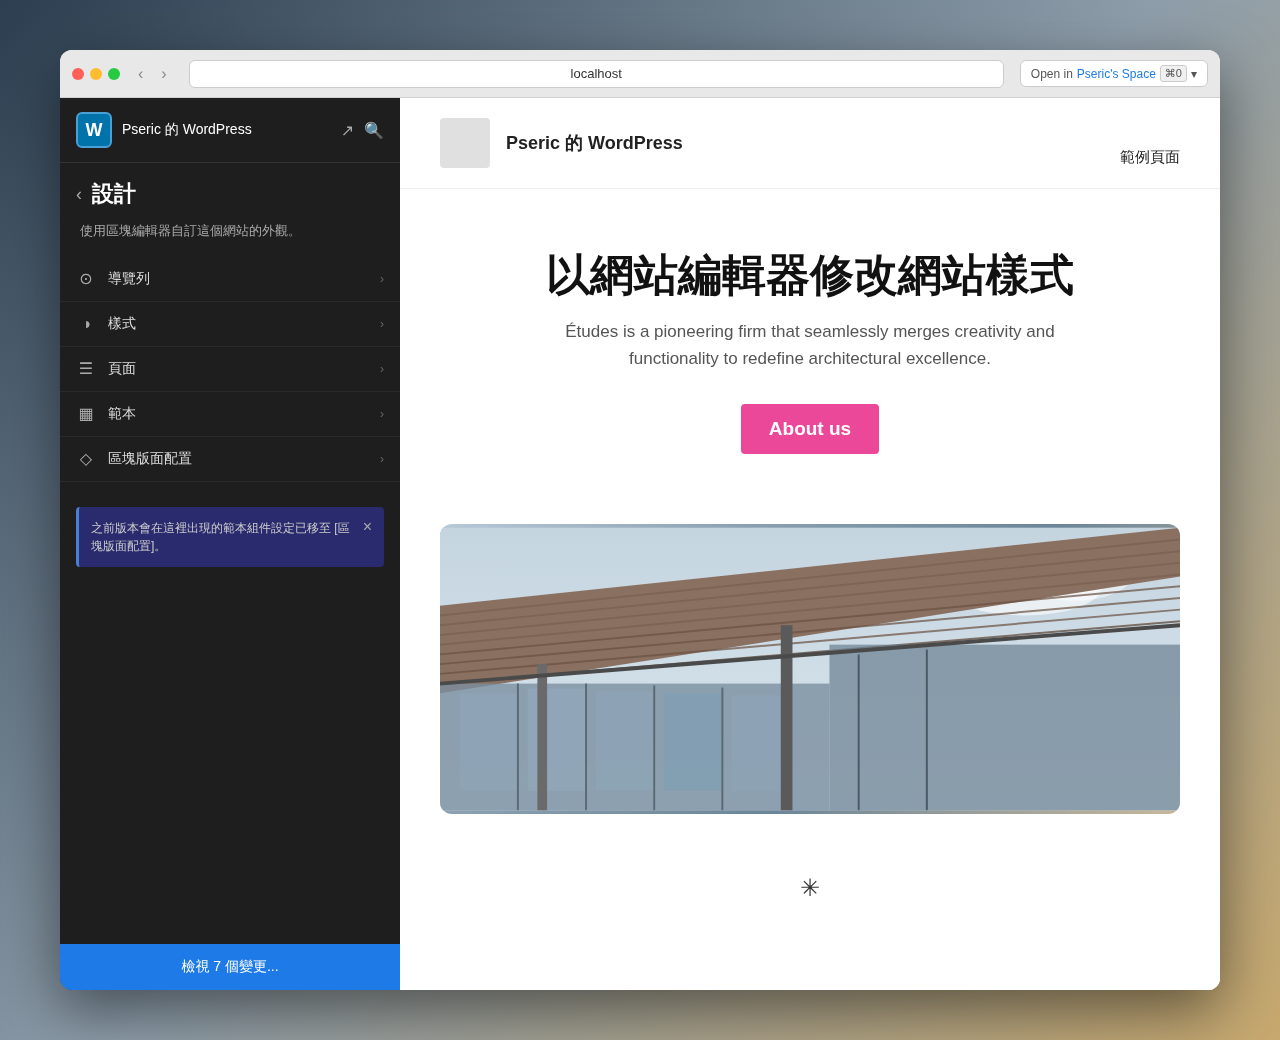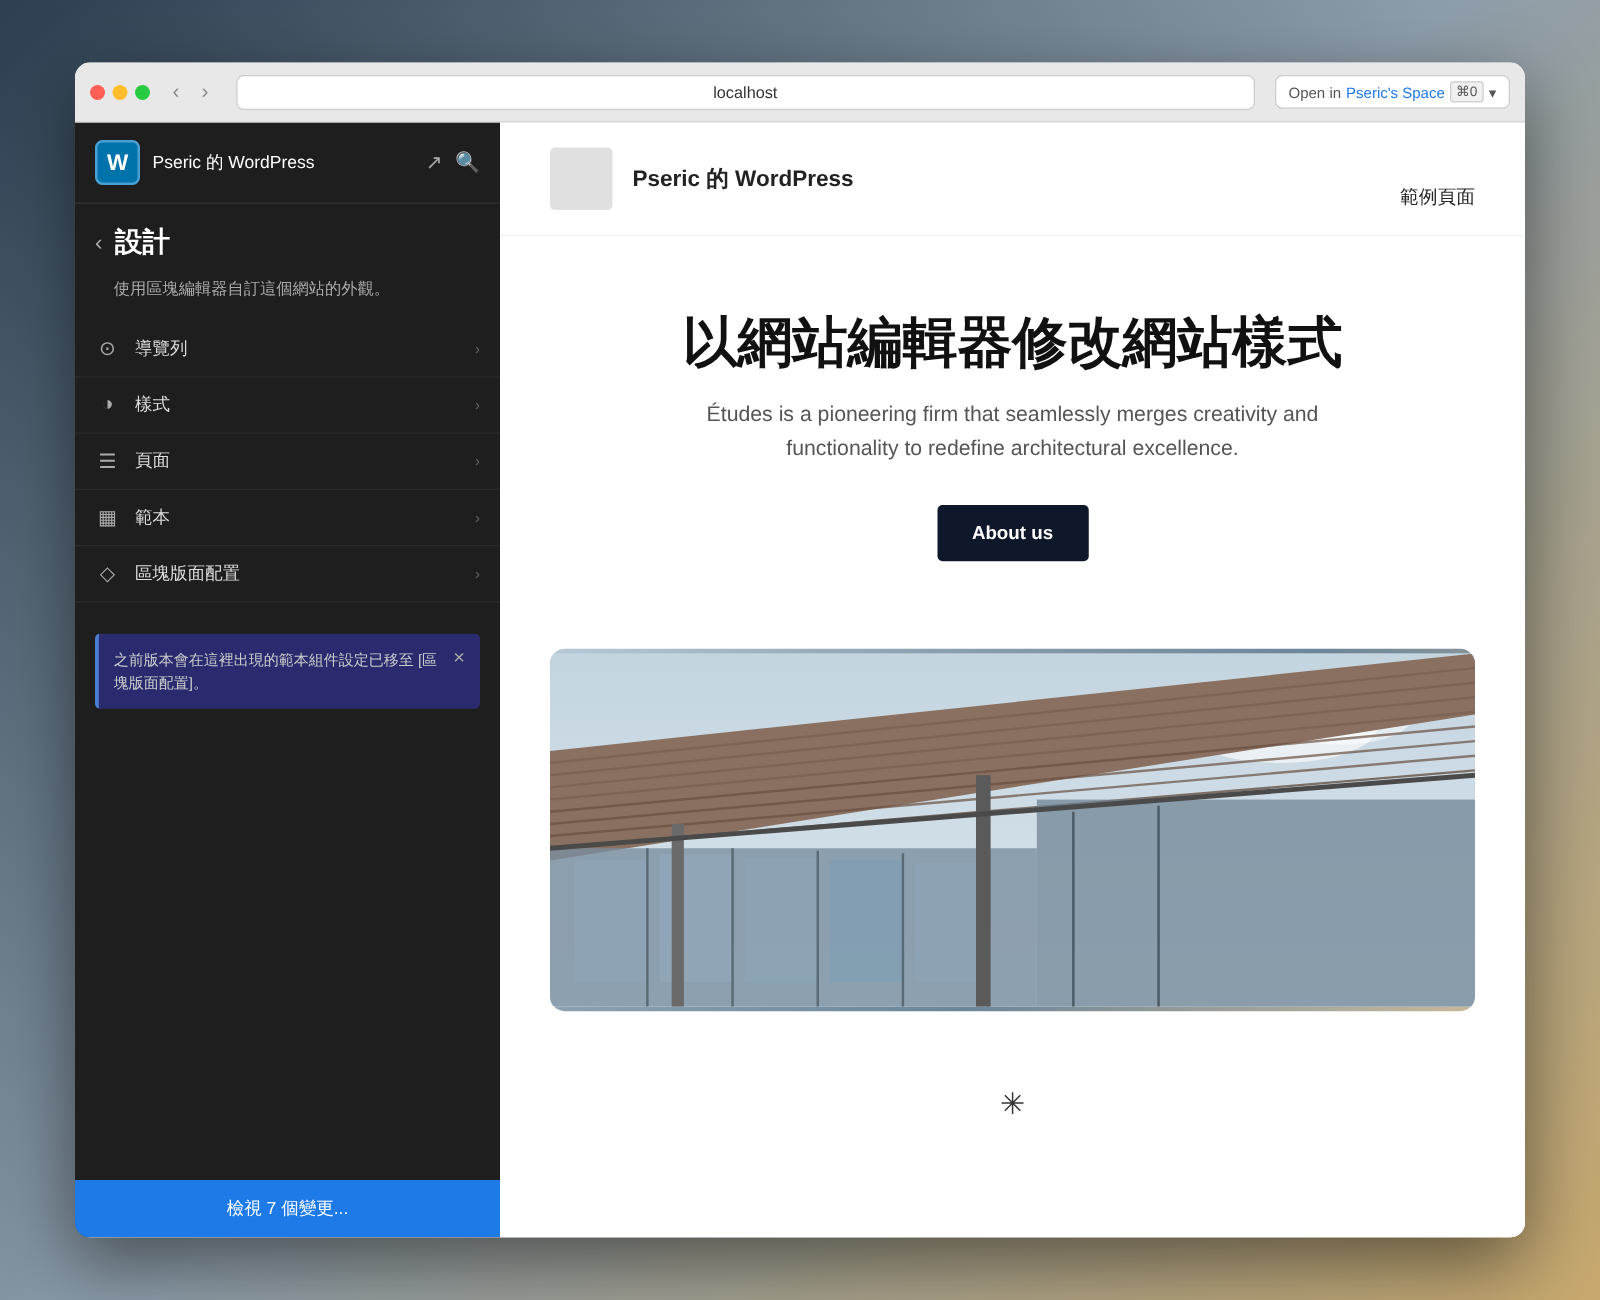--- a/index.html
+++ b/index.html
@@ -165,21 +165,21 @@
       line-height: 1;
     }
     .section-heading {
       color: #fff;
       font-size: 22px;
       font-weight: 600;
     }
     .sidebar-description {
       color: #aaa;
       font-size: 13px;
-      padding: 4px 31px 16px;
+      padding: 4px 20px 16px;
       line-height: 1.5;
     }
     .sidebar-nav {
       flex: 1;
       overflow-y: auto;
       padding: 0 0 8px;
     }
     .nav-item {
       display: flex;
       align-items: center;
@@ -301,25 +301,25 @@
       line-height: 1.2;
     }
     .hero-subtitle {
       font-size: 17px;
       color: #555;
       max-width: 520px;
       margin: 0 auto 32px;
       line-height: 1.6;
     }
     .about-us-btn {
-      background: #0f172a;
+      background: #ec4899;
       color: #fff;
       border: none;
       padding: 14px 28px;
-      font-size: 15px;
+      font-size: 19px;
       font-weight: 600;
       border-radius: 4px;
       cursor: pointer;
     }
     
     .hero-image {
       margin: 30px 40px;
       border-radius: 12px;
       overflow: hidden;
       height: 290px;

